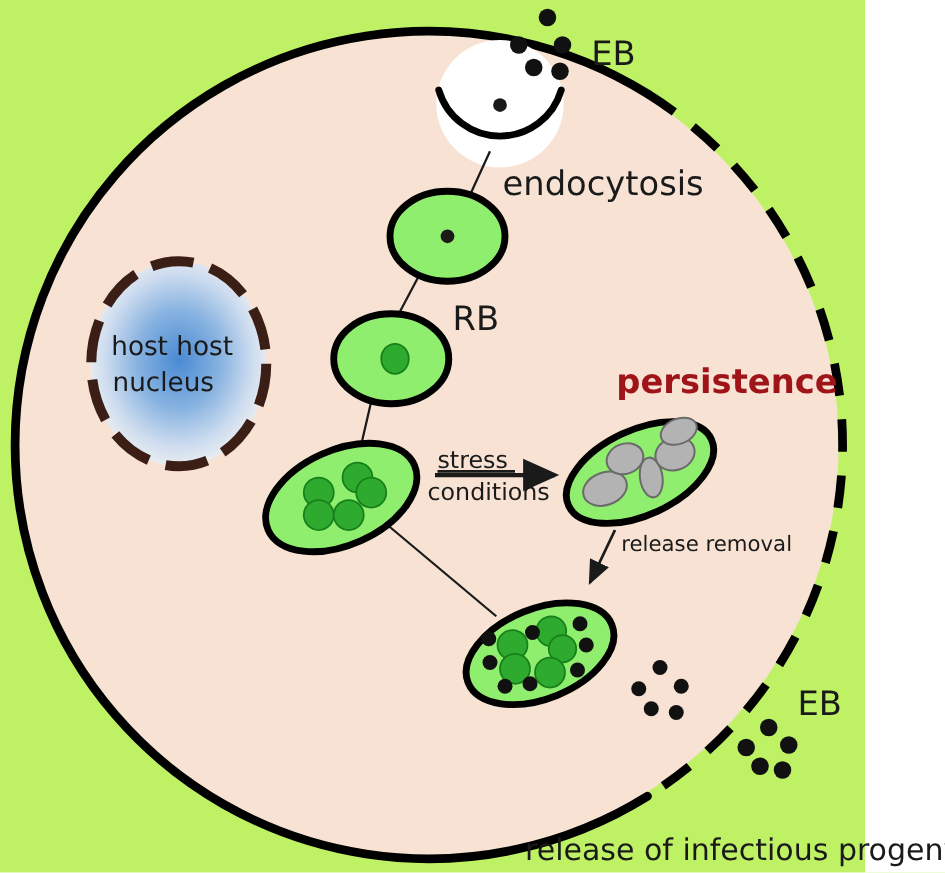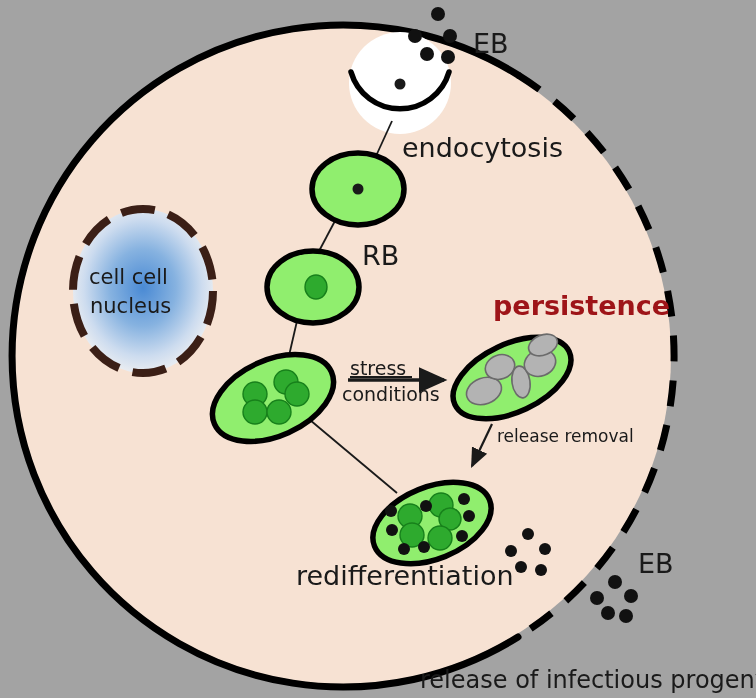--- a/index.html
+++ b/index.html
@@ -9,23 +9,23 @@
     background: #ffffff;
   }
   body {
     width: 756px;
     height: 698px;
     overflow: hidden;
     font-family: "DejaVu Sans", "Liberation Sans", sans-serif;
   }
   #stage {
     position: relative;
-    width: 756px;
+    width: 692px;
     height: 698px;
-    background: #a3a3a3;
+    background: #bef264;
   }
   #diagram {
     position: absolute;
     left: 0;
     top: 0;
     width: 756px;
     height: 698px;
   }
   .lbl {
     position: absolute;
@@ -189,23 +189,22 @@
 
   <div class="lbl lbl-persistence">persistence</div>
 
   <div class="lbl lbl-stress1">stress</div>
 
   <div class="lbl lbl-stress2">conditions</div>
 
   <div class="lbl lbl-stressremoval">release removal</div>
 
 
-  <div class="lbl lbl-redifferentiation">redifferentiation</div>
 
   <div class="lbl lbl-eb-bottom">EB</div>
 
   <div class="lbl lbl-release">release of infectious progeny</div>
 
-  <div class="lbl lbl-nucleus1">cell cell</div>
+  <div class="lbl lbl-nucleus1">host host</div>
 
   <div class="lbl lbl-nucleus2">nucleus</div>
 
 </div>
 
 </body></html>

